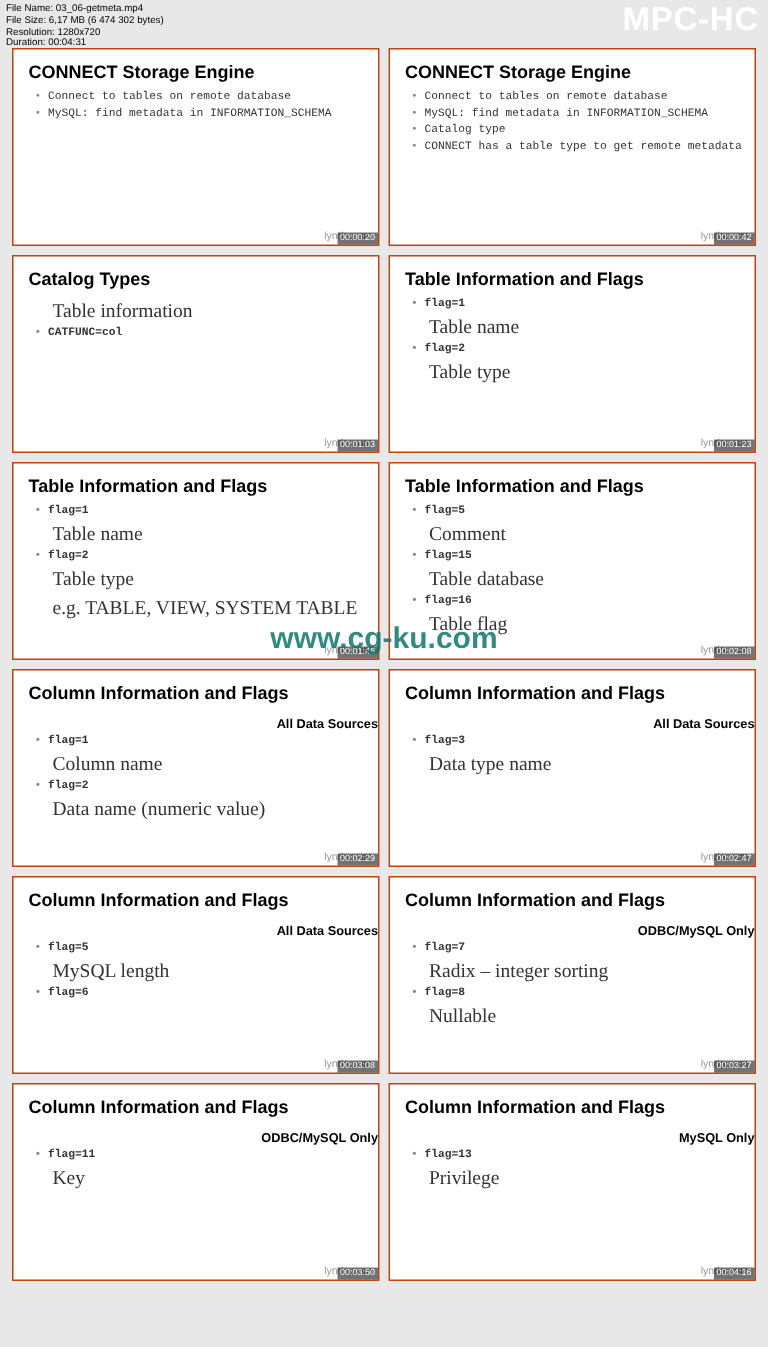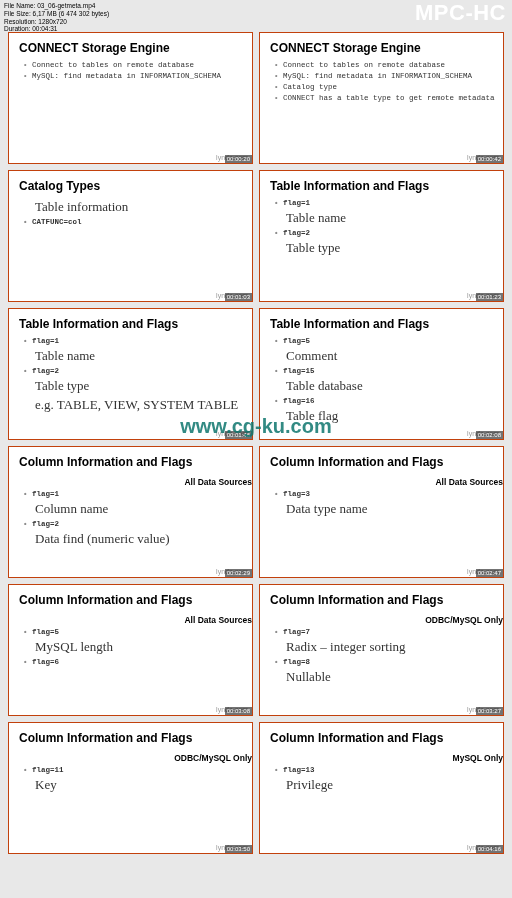--- a/index.html
+++ b/index.html
@@ -197,21 +197,21 @@
     <div class="ts-overlay">00:02:08</div>
   </div>
 
   <div class="slide-wrap">
     <div class="slide">
       <div class="slide-title">Column Information and Flags</div>
       <div class="slide-subtitle">All Data Sources</div>
       <div class="bullet bold">flag=1</div>
       <div class="sub-item">Column name</div>
       <div class="bullet bold">flag=2</div>
-      <div class="sub-item">Data find (numeric value)</div>
+      <div class="sub-item">Data name (numeric value)</div>
       <div class="footer-brand">lynda.com</div>
     </div>
     <div class="ts-overlay">00:02:29</div>
   </div>
 
   <div class="slide-wrap">
     <div class="slide">
       <div class="slide-title">Column Information and Flags</div>
       <div class="slide-subtitle">All Data Sources</div>
       <div class="bullet bold">flag=3</div>

